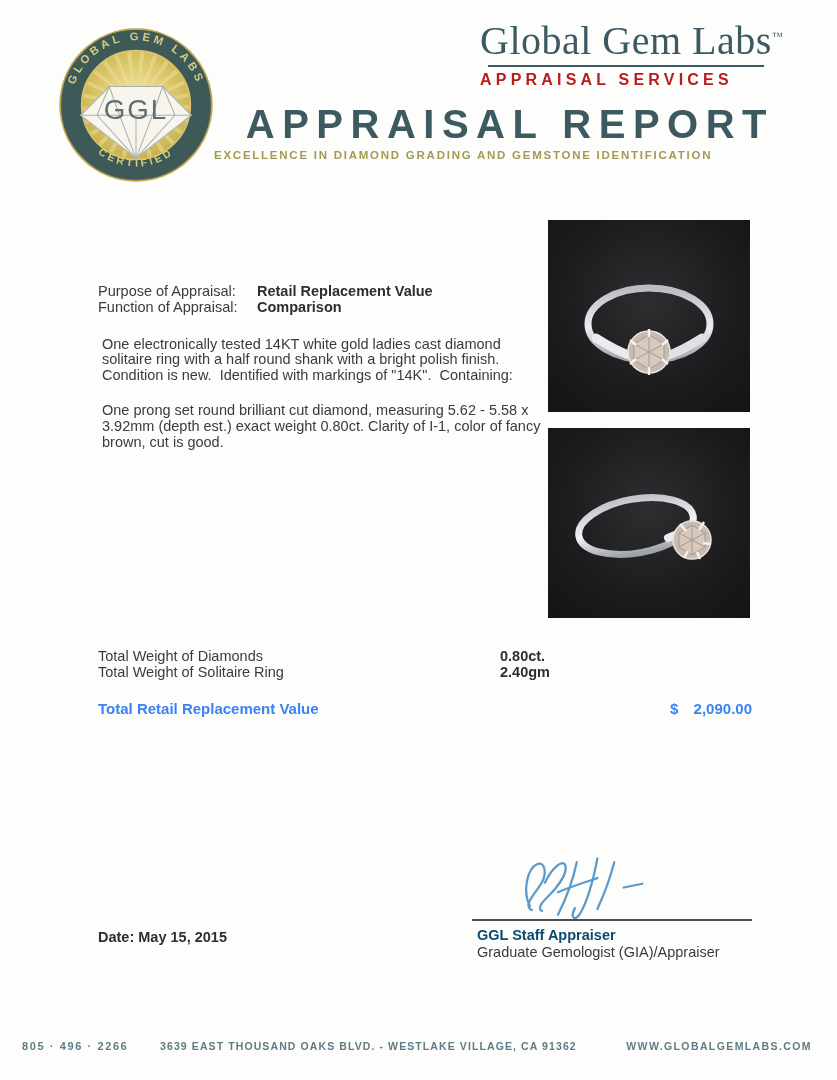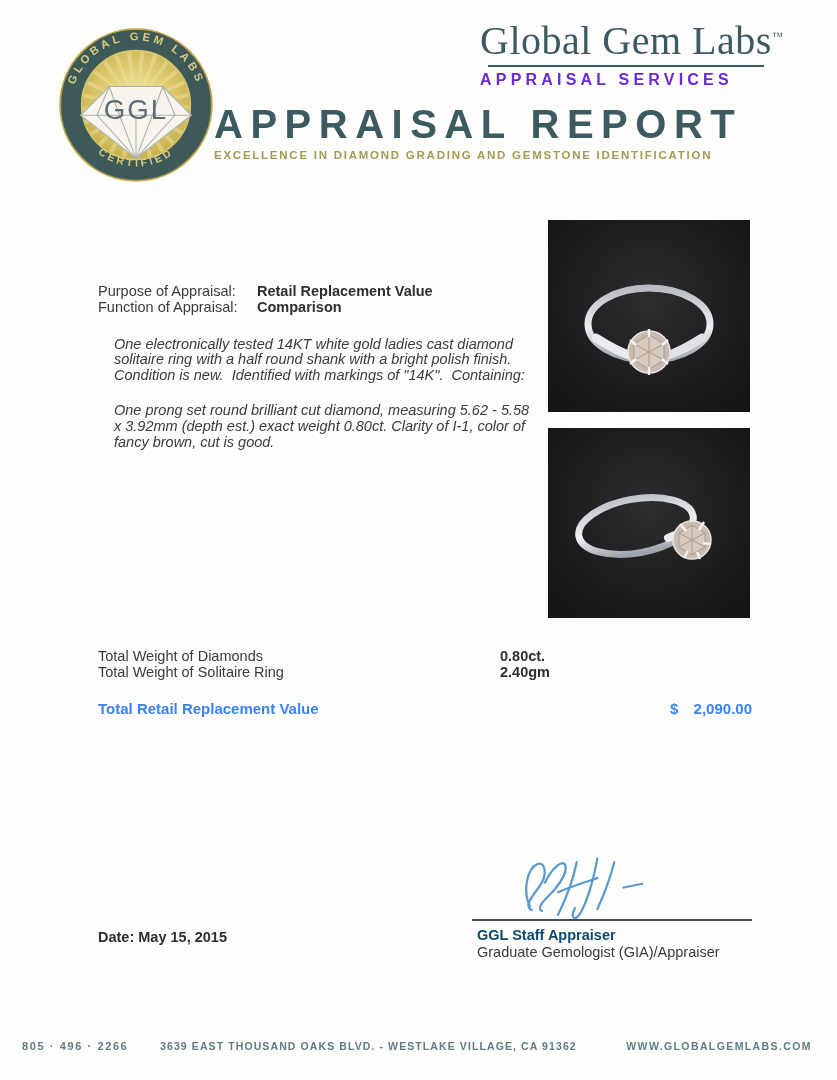--- a/index.html
+++ b/index.html
@@ -11,44 +11,44 @@
   
   .logo-wrap{position:absolute; left:58px; top:27px; width:156px; height:160px;}
   .brand-block{position:absolute; left:480px; top:20px; width:292px; text-align:left;}
   .brand{
     font-family:"Liberation Serif", serif; font-size:40px; line-height:1.05;
     color:#3d5a62; letter-spacing:0.5px; white-space:nowrap;
   }
   .brand sup{font-size:11px; vertical-align:super; letter-spacing:0;}
   .brand-rule{border:none; border-top:2px solid #3d5a62; margin:3px 8px 4px 8px;}
   .brand-sub{
-    font-size:16px; font-weight:bold; letter-spacing:4.2px; color:#6d28d9; white-space:nowrap;
+    font-size:16px; font-weight:bold; letter-spacing:4.2px; color:#b91c1c; white-space:nowrap;
   }
   .title-block{position:absolute; left:214px; top:104px; width:560px;}
   .report-title{
     font-size:40px; font-weight:bold; letter-spacing:7.5px; color:#3c5a60;
-    line-height:1; white-space:nowrap;
+    line-height:1; white-space:nowrap;text-align:right;
   }
   .report-tagline{
     margin-top:5px; font-size:11.5px; font-weight:bold; letter-spacing:1.75px;
     color:#a39a52; white-space:nowrap;
   }
   
   .photo{
     position:absolute; left:548px; width:202px;
     background:radial-gradient(circle at 50% 42%, #2e2e31 0%, #1b1b1d 62%, #141416 100%);
   }
   .photo-1{top:220px; height:192px;}
   .photo-2{top:428px; height:190px;}
   
   .details{position:absolute; left:98px; top:284px; width:452px; font-size:14.5px; line-height:15.8px;}
   .detail-row{display:flex;}
   .detail-label{width:159px; flex:none;}
   .detail-value{font-weight:bold; color:#2e2e2e;}
-  .details p{margin:16px; margin-top:19px; white-space:pre-wrap;font-style:italic;}
+  .details p{margin:4px; margin-top:19px; white-space:pre-wrap;}
   .details p.first-para{margin-top:21px;}
   
   .totals{position:absolute; left:98px; top:648px; width:660px; font-size:14.5px; line-height:16px;}
   .totals-row{position:relative;}
   .totals-value{position:absolute; left:402px; top:0; font-weight:bold; color:#2e2e2e;}
   .grand-row{position:relative; margin-top:21px; font-weight:bold; color:#3b82f6; font-size:15px;}
   .grand-currency{position:absolute; left:572px; top:0;}
   .grand-amount{position:absolute; right:6px; top:0; text-align:right;}
   
   .sig-image{position:absolute; left:498px; top:850px; width:180px; height:75px;}

